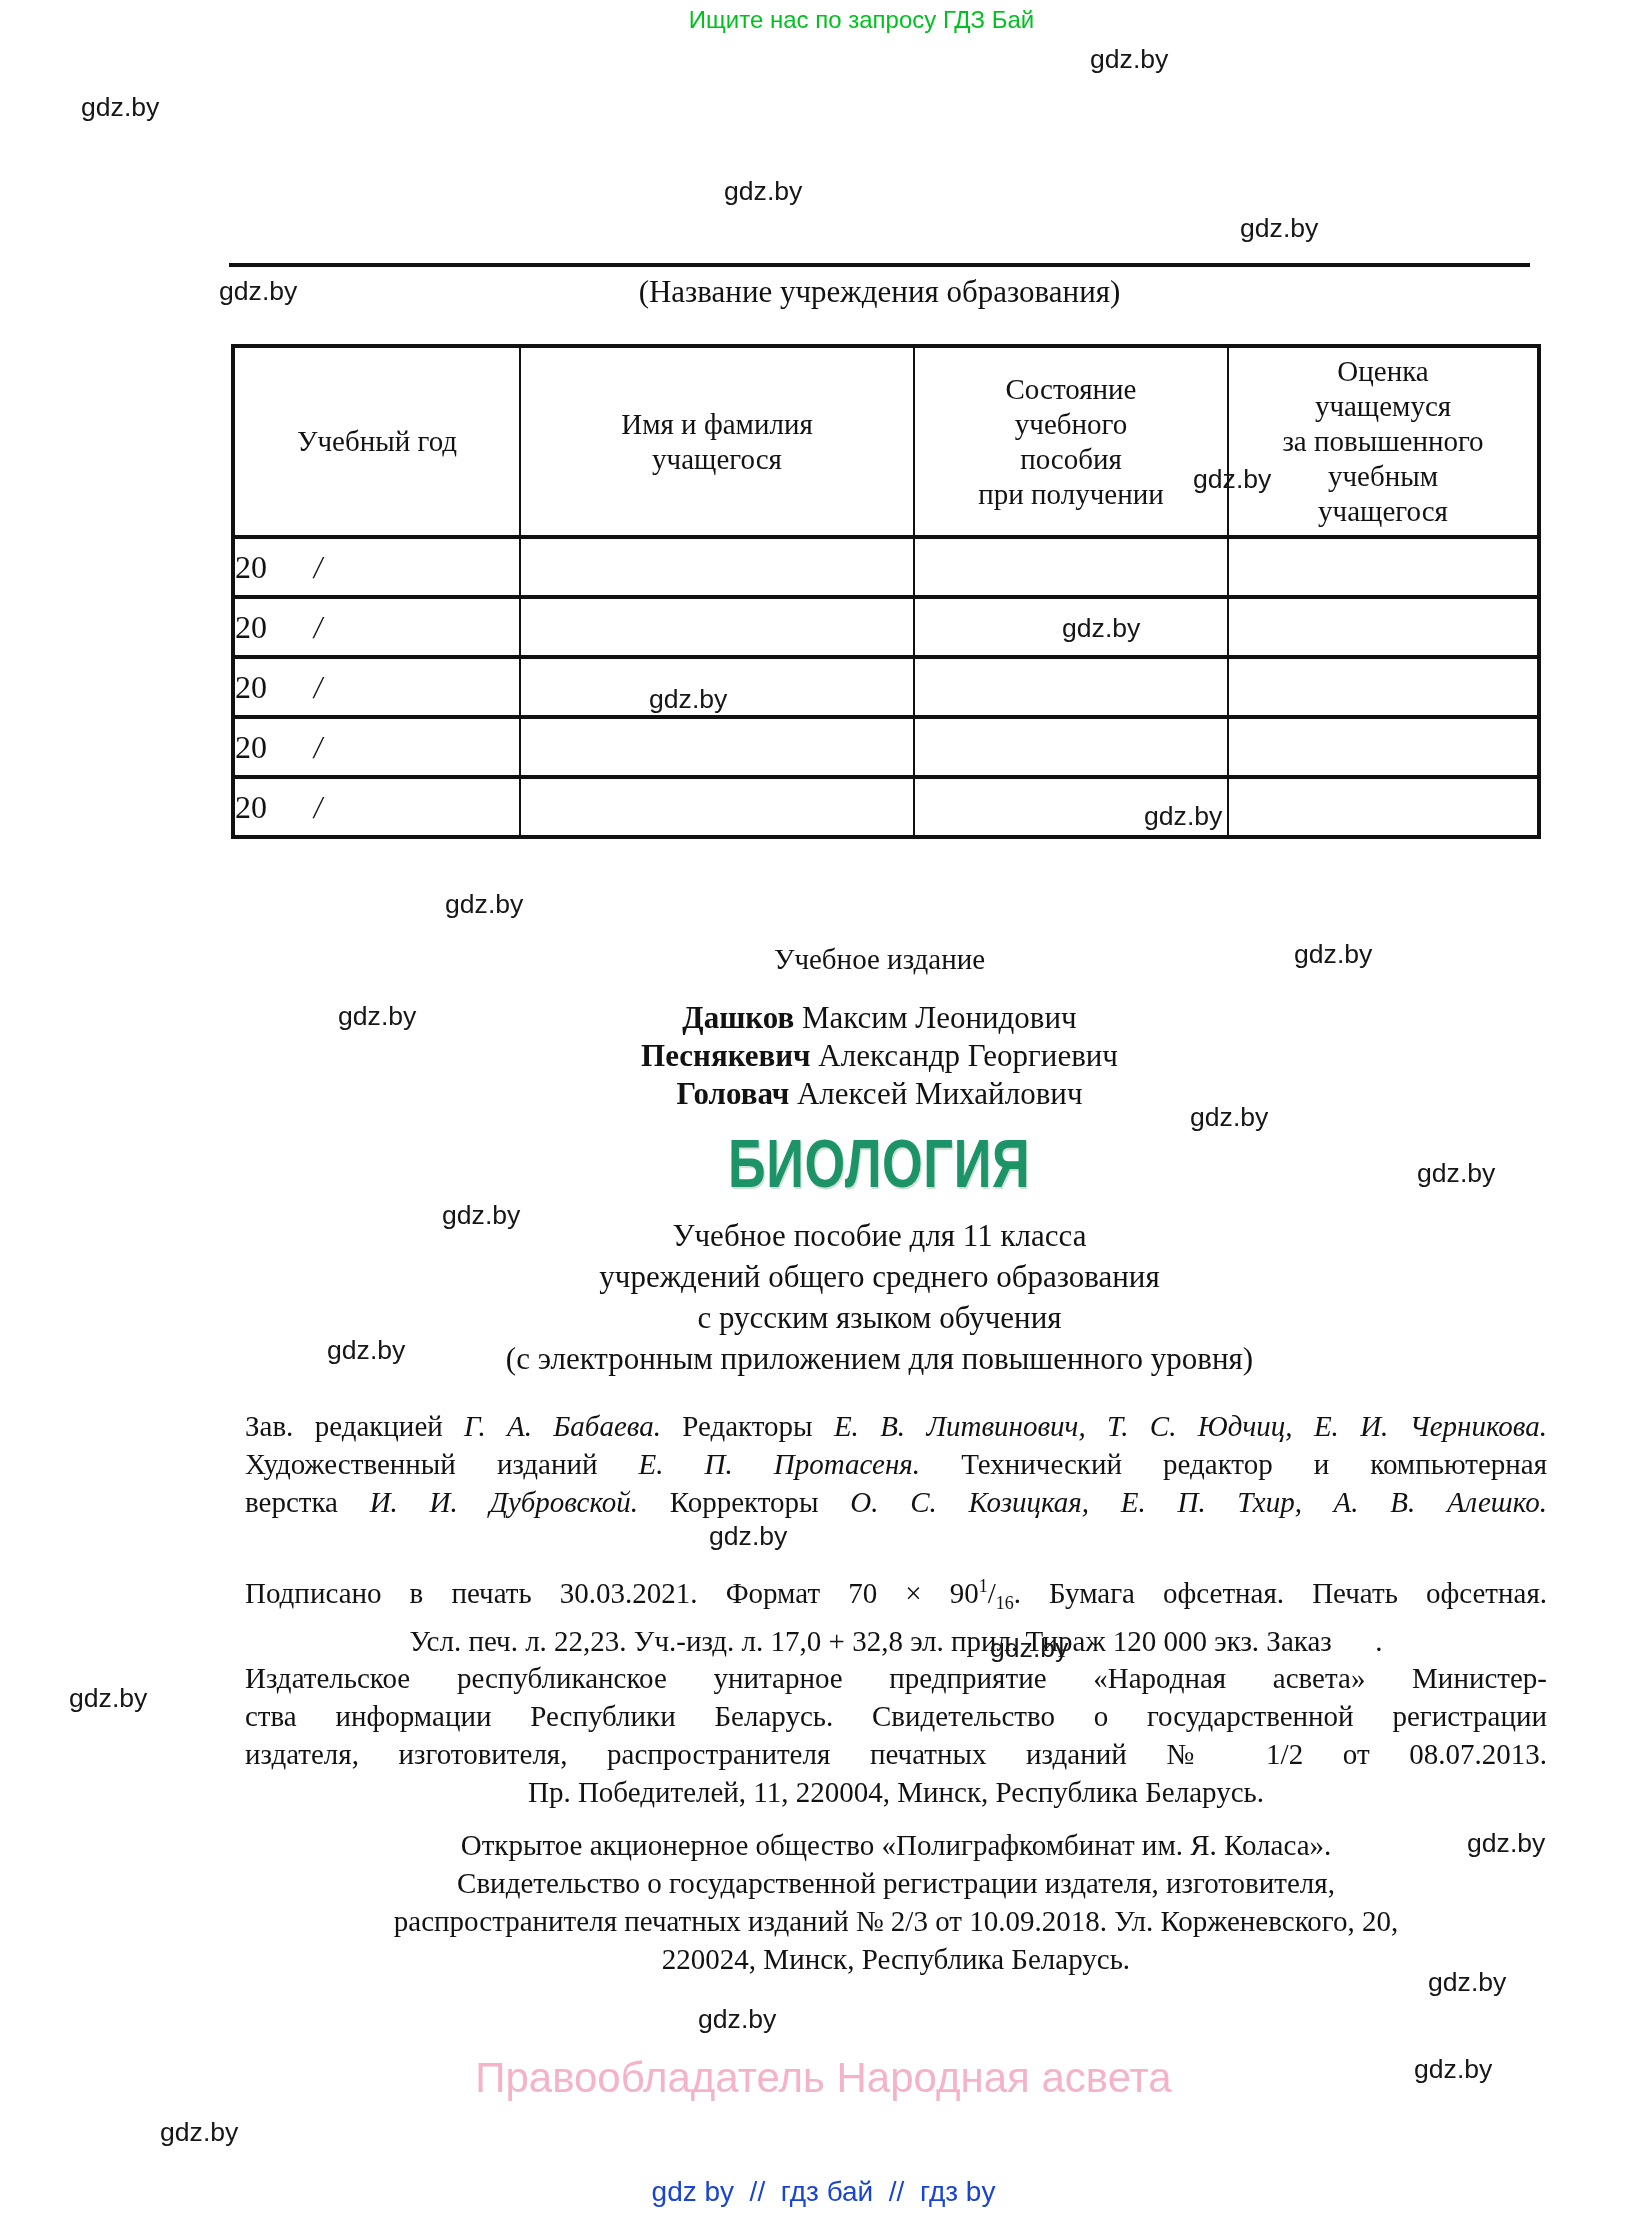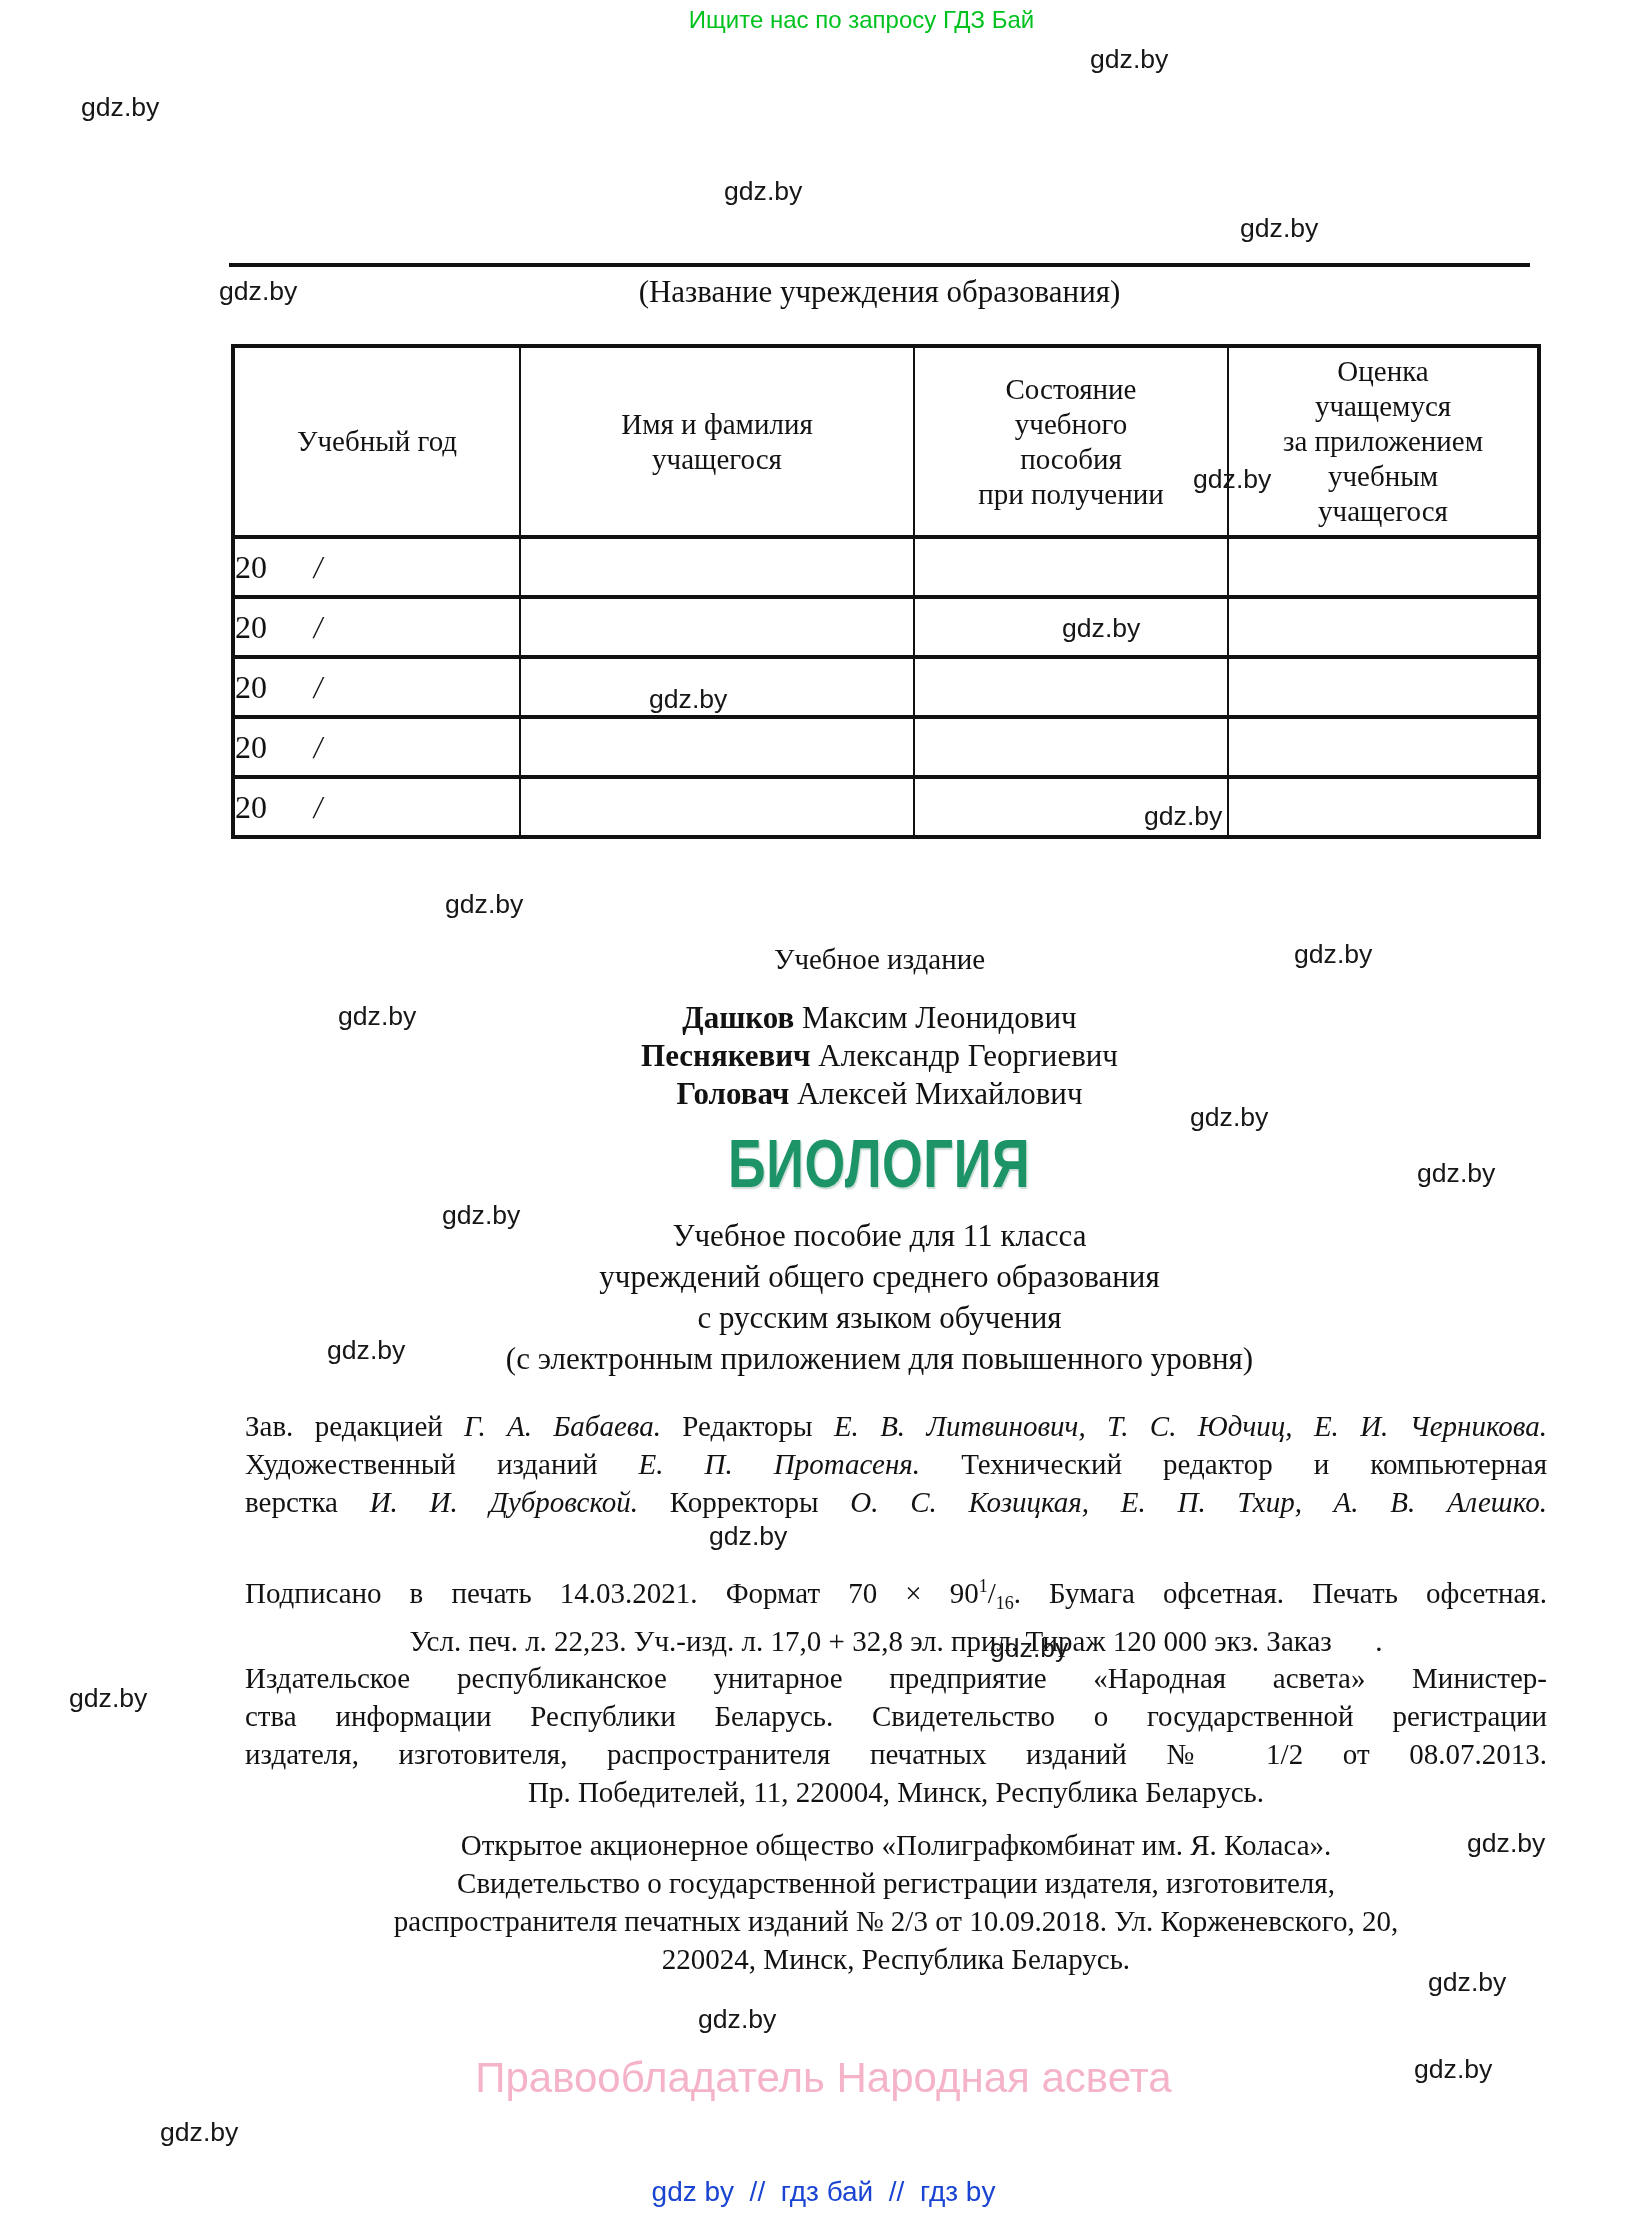--- a/index.html
+++ b/index.html
@@ -117,21 +117,21 @@
             </th>
             <th class="hcell" style="width: 312px; margin-left: 48px;">
               <div>Состояние</div>
               <div>учебного</div>
               <div>пособия</div>
               <div>при получении</div>
             </th>
             <th class="hcell" style="width: 308px; margin-left: 24px;">
               <div>Оценка</div>
               <div>учащемуся</div>
-              <div>за приложением</div>
+              <div>за повышенного</div>
               <div>учебным</div>
               <div>учащегося</div>
             </th>
           </tr>
       </thead>
       <tbody id="tbody-rows">
           <tr>
             <td class="ycell"><span>20</span><span class="slash">/</span></td>
             <td class="ecell"></td>
             <td class="ecell"></td>
@@ -182,21 +182,21 @@
       <div>с русским языком обучения</div>
       <div>(с электронным приложением для повышенного уровня)</div>
     </div>
 
   <div class="block staff" id="staff">
       <div class="line j"><span>Зав. редакцией </span><span class="itl">Г. А. Бабаева.</span><span> Редакторы </span><span class="itl">Е. В. Литвинович, Т. С. Юдчиц, Е. И. Черникова.</span></div>
       <div class="line j"><span>Художественный изданий </span><span class="itl">Е. П. Протасеня.</span><span> Технический редактор и компьютерная</span></div>
       <div class="line j"><span>верстка </span><span class="itl">И. И. Дубровской.</span><span> Корректоры </span><span class="itl">О. С. Козицкая, Е. П. Тхир, А. В. Алешко.</span></div>
     </div>
   <div class="block printinfo" id="printinfo">
-      <div class="line j"><span>Подписано в печать 14.03.2021. Формат 70 × 90</span><span class=" sup">1</span><span>/</span><span class=" sub">16</span><span>. Бумага офсетная. Печать офсетная.</span></div>
+      <div class="line j"><span>Подписано в печать 30.03.2021. Формат 70 × 90</span><span class=" sup">1</span><span>/</span><span class=" sub">16</span><span>. Бумага офсетная. Печать офсетная.</span></div>
       <div class="line c"><span>Усл. печ. л. 22,23. Уч.-изд. л. 17,0 + 32,8 эл. прил. Тираж 120 000 экз. Заказ&nbsp;&nbsp;&nbsp;&nbsp;&nbsp;&nbsp;.</span></div>
     </div>
   <div class="block publisher" id="publisher">
       <div class="line j"><span>Издательское республиканское унитарное предприятие «Народная асвета» Министер-</span></div>
       <div class="line j"><span>ства информации Республики Беларусь. Свидетельство о государственной регистрации</span></div>
       <div class="line j"><span>издателя, изготовителя, распространителя печатных изданий № 1/2 от 08.07.2013.</span></div>
       <div class="line c"><span>Пр. Победителей, 11, 220004, Минск, Республика Беларусь.</span></div>
     </div>
   <div class="block printer" id="printer">
       <div class="line c"><span>Открытое акционерное общество «Полиграфкомбинат им. Я. Коласа».</span></div>

